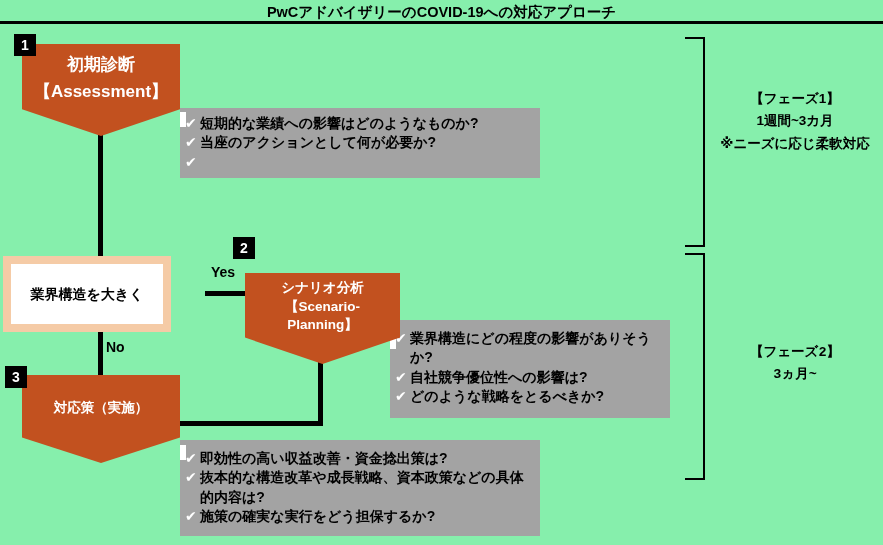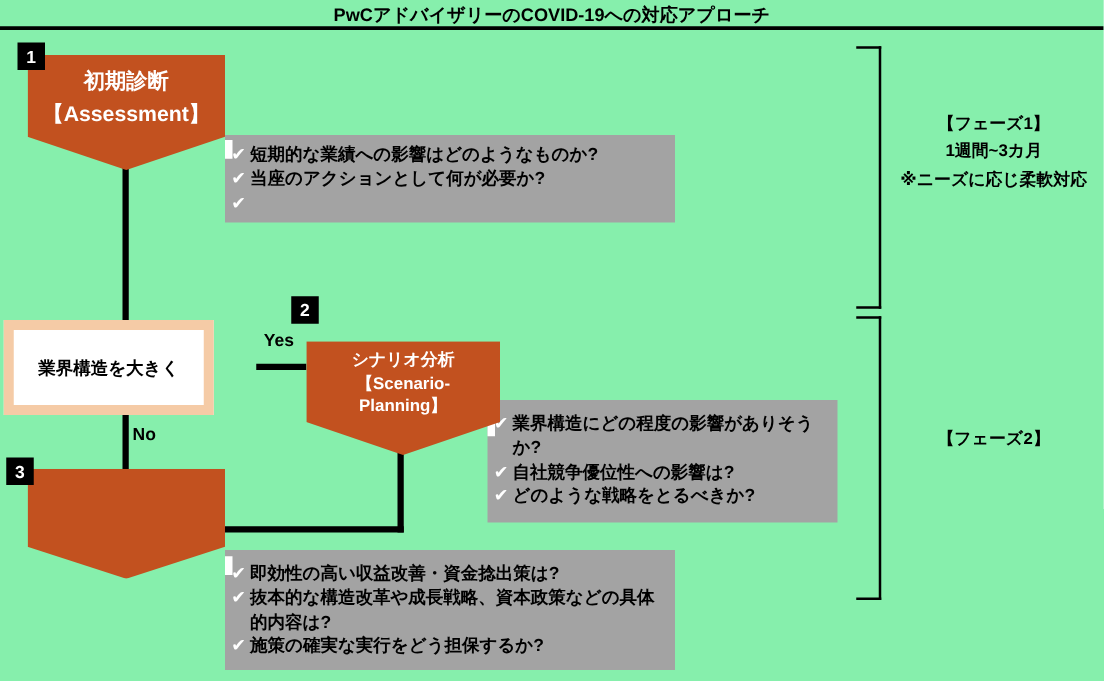--- a/index.html
+++ b/index.html
@@ -134,20 +134,21 @@
       <span>自社競争優位性への影響は?</span>
     </div>
     <div class="check-item">
       <span class="check">✔</span>
       <span>どのような戦略をとるべきか?</span>
     </div>
   </div>
 
   <div class="num" style="left:5px;top:366px">3</div>
   <div class="pentagon pentagon-implementation">
+    <div>対応策（実施）</div>
   </div>
 
   <div class="gray gray-implementation">
     <div class="notch" style="top:5px"></div>
     <div class="check-item">
       <span class="check">✔</span>
       <span>即効性の高い収益改善・資金捻出策は?</span>
     </div>
     <div class="check-item">
       <span class="check">✔</span>
@@ -163,15 +164,16 @@
   <div class="bracket bracket-phase2"></div>
 
   <div class="phase phase-1">
     <div>【フェーズ1】</div>
     <div>1週間~3カ月</div>
     <div>※ニーズに応じ柔軟対応</div>
   </div>
 
   <div class="phase phase-2">
     <div>【フェーズ2】</div>
+    <div>3ヵ月~</div>
   </div>
 
 </div>
 
 </body></html>

